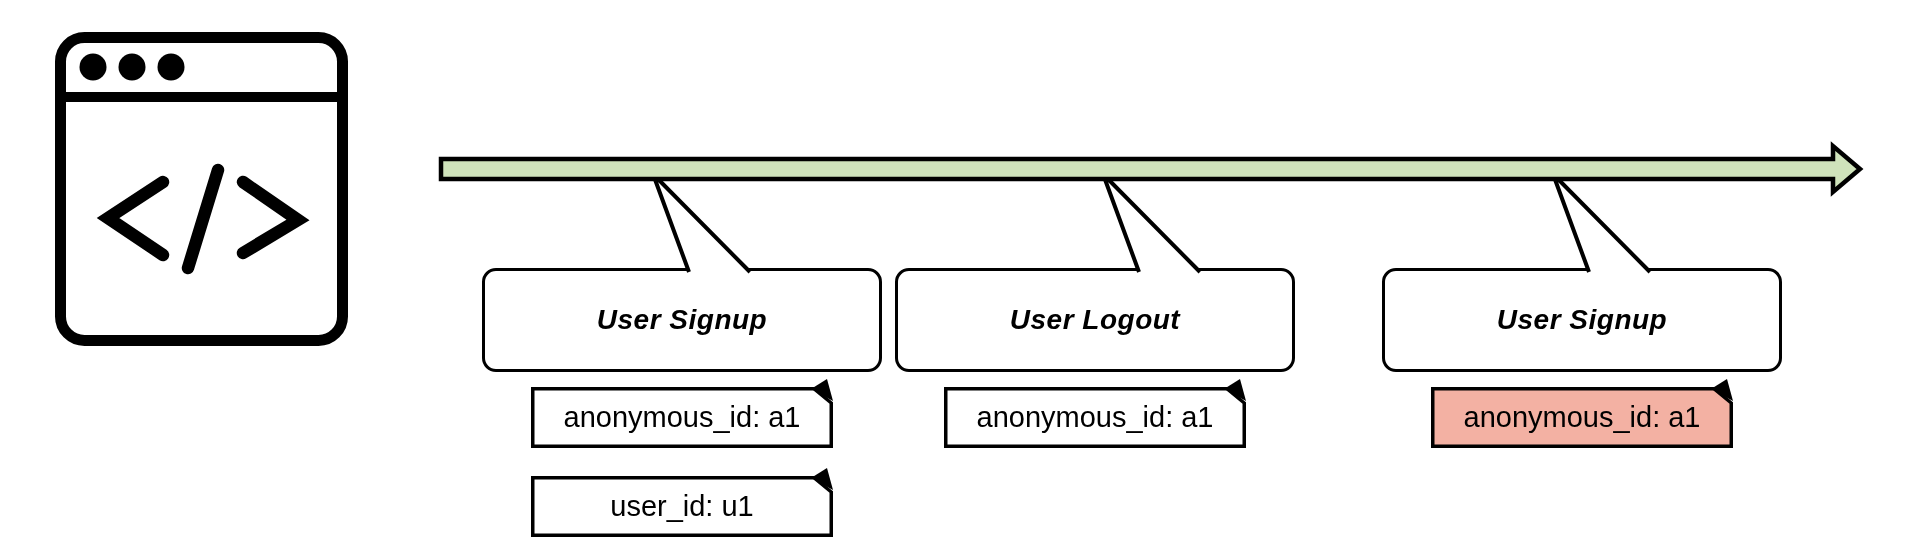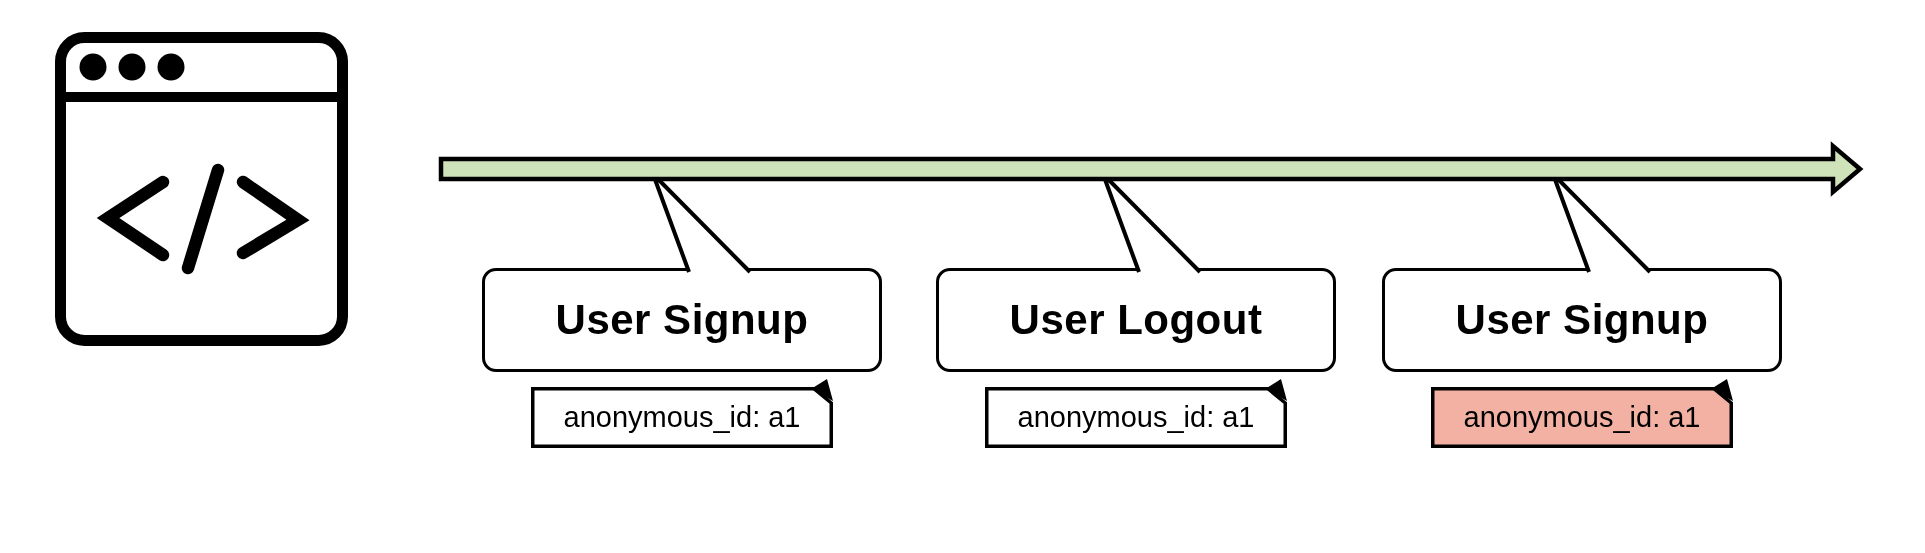--- a/index.html
+++ b/index.html
@@ -13,34 +13,35 @@
   }
 
   
   .browser-icon{position:absolute;left:55px;top:30px;}
 
   
   .event-group{
     position:absolute;top:268px;width:400px;
     display:flex;flex-direction:column;align-items:center;
   }
-  .g1{left:482px}.g2{left:936px}.g3{left:1382px}
+  .g1{left:482px}.g2{left:895px}.g3{left:1382px}
 
   .event-box{
     box-sizing:border-box;
     width:400px;height:104px;
     background:#ffffff;
     border:3.5px solid #000;
     border-radius:14px;
     display:flex;align-items:center;justify-content:center;
     margin-bottom:15px;
   }
   .event-label{
-    font-size:42px;font-weight:bold;letter-spacing:.5px;
+    font-size:28px;font-weight:bold;letter-spacing:.5px;
     white-space:nowrap;
+    font-style:italic;
   }
 
   .note{
     position:relative;width:302px;height:61px;
     margin-bottom:28px;
     display:flex;align-items:center;justify-content:center;
   }
   .note svg{
     position:absolute;left:0;top:0;width:302px;height:61px;
     overflow:visible;
@@ -87,20 +88,27 @@
     <div class="event-box">
       <span class="event-label">User Signup</span>
     </div>
     <div class="note">
       <svg viewBox="0 0 302 61">
         <path class="note-bg" d="M1.75,1.75 H283 L300.25,16 V59.25 H1.75 Z"></path>
         <path class="note-flap" d="M280,2 L296,-8 L302,14 Z"></path>
       </svg>
       <span class="note-text">anonymous_id: a1</span>
     </div>
+    <div class="note">
+      <svg viewBox="0 0 302 61">
+        <path class="note-bg" d="M1.75,1.75 H283 L300.25,16 V59.25 H1.75 Z"></path>
+        <path class="note-flap" d="M280,2 L296,-8 L302,14 Z"></path>
+      </svg>
+      <span class="note-text">user_id: u1</span>
+    </div>
   </div>
 
   <div class="event-group g2">
     <div class="event-box">
       <span class="event-label">User Logout</span>
     </div>
     <div class="note">
       <svg viewBox="0 0 302 61">
         <path class="note-bg" d="M1.75,1.75 H283 L300.25,16 V59.25 H1.75 Z"></path>
         <path class="note-flap" d="M280,2 L296,-8 L302,14 Z"></path>

